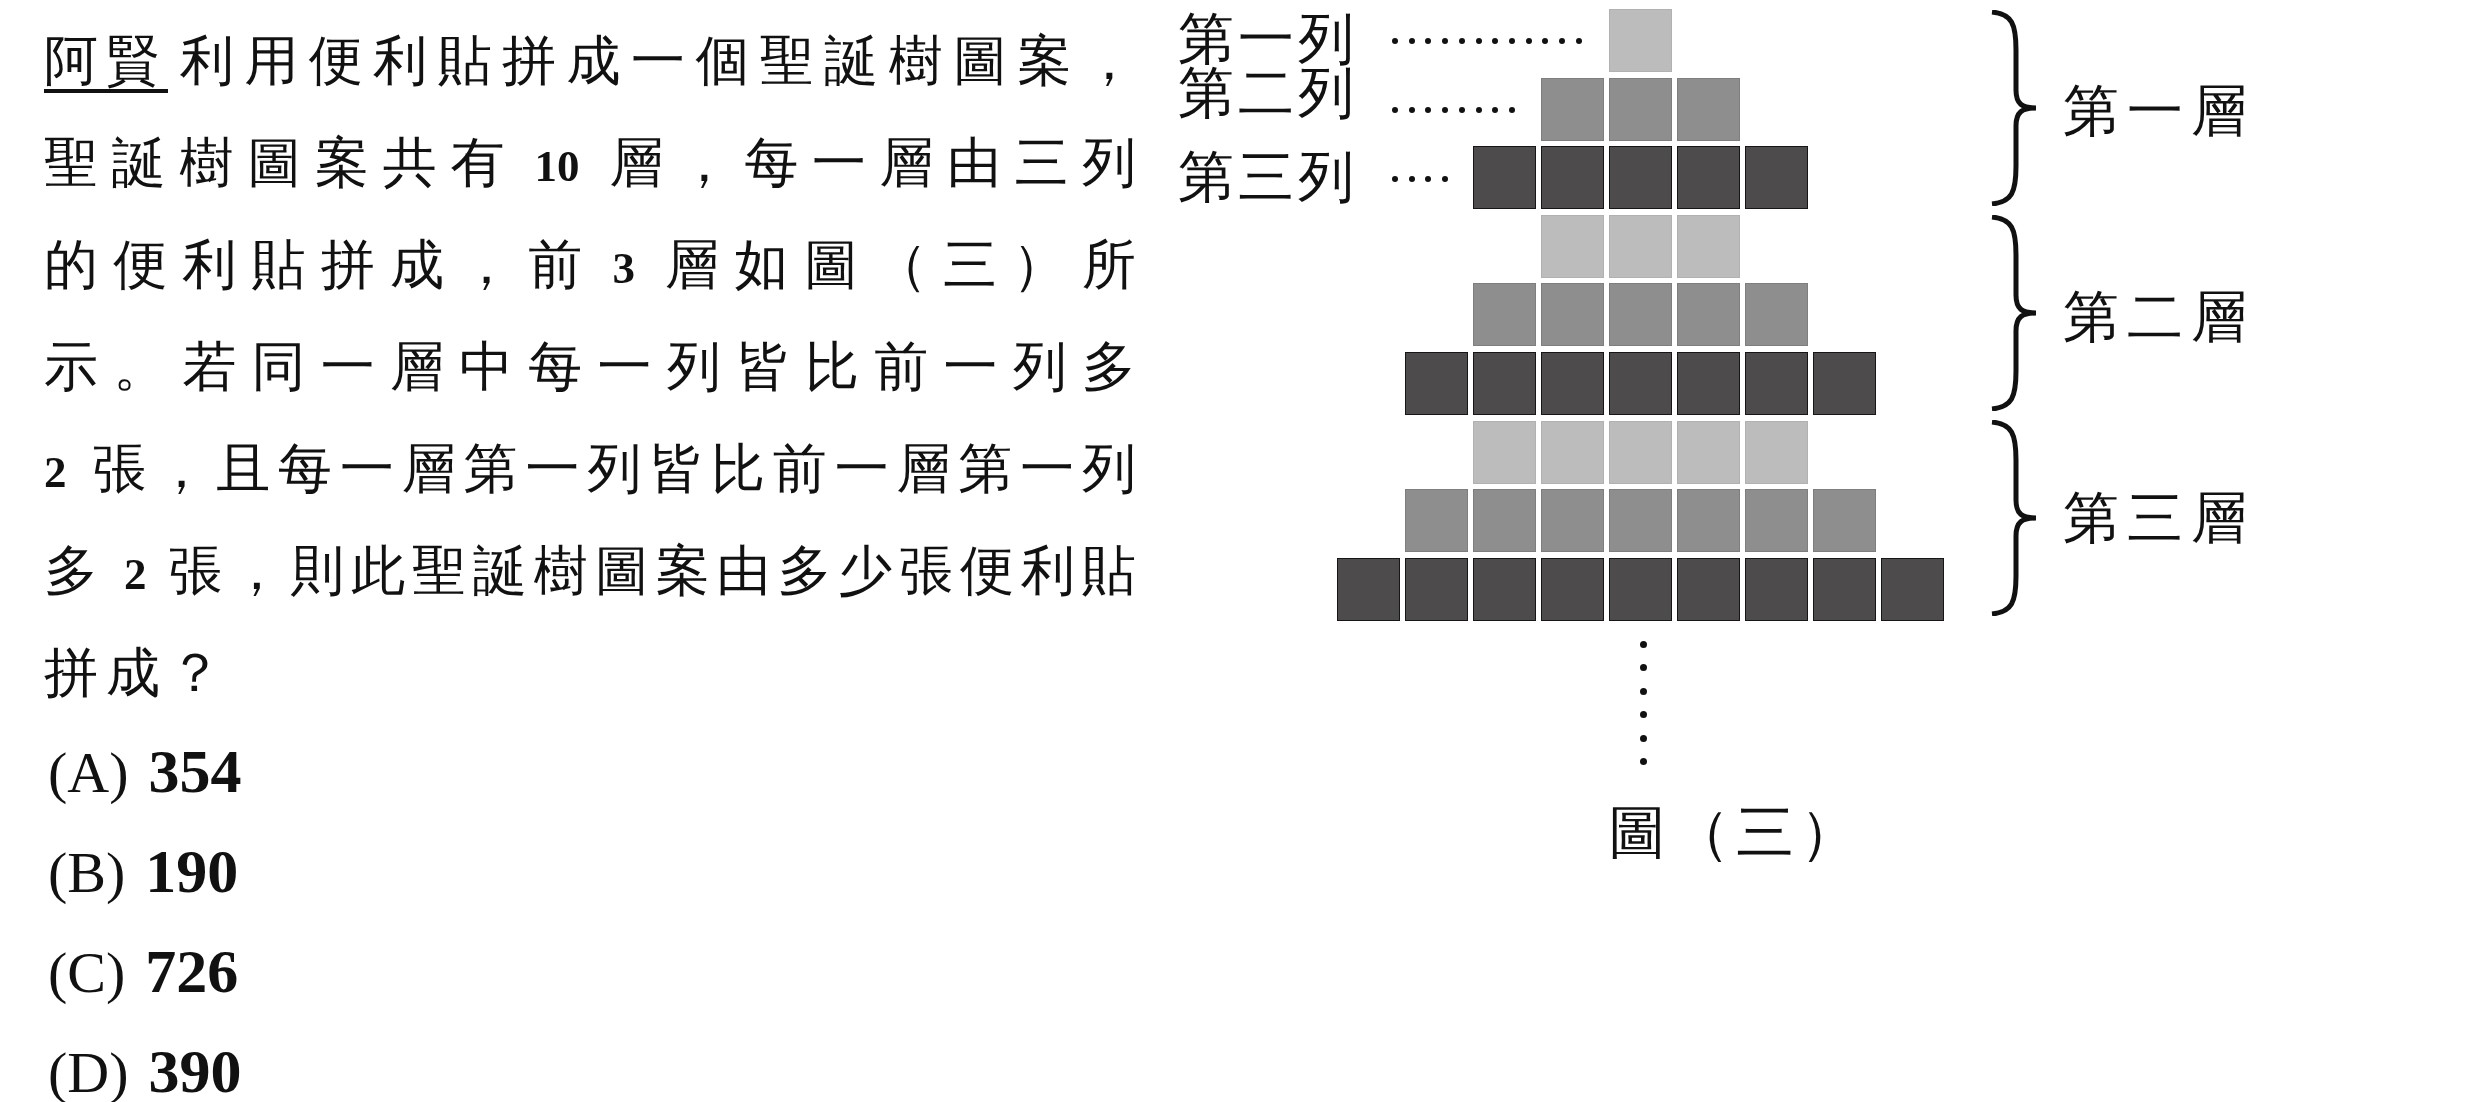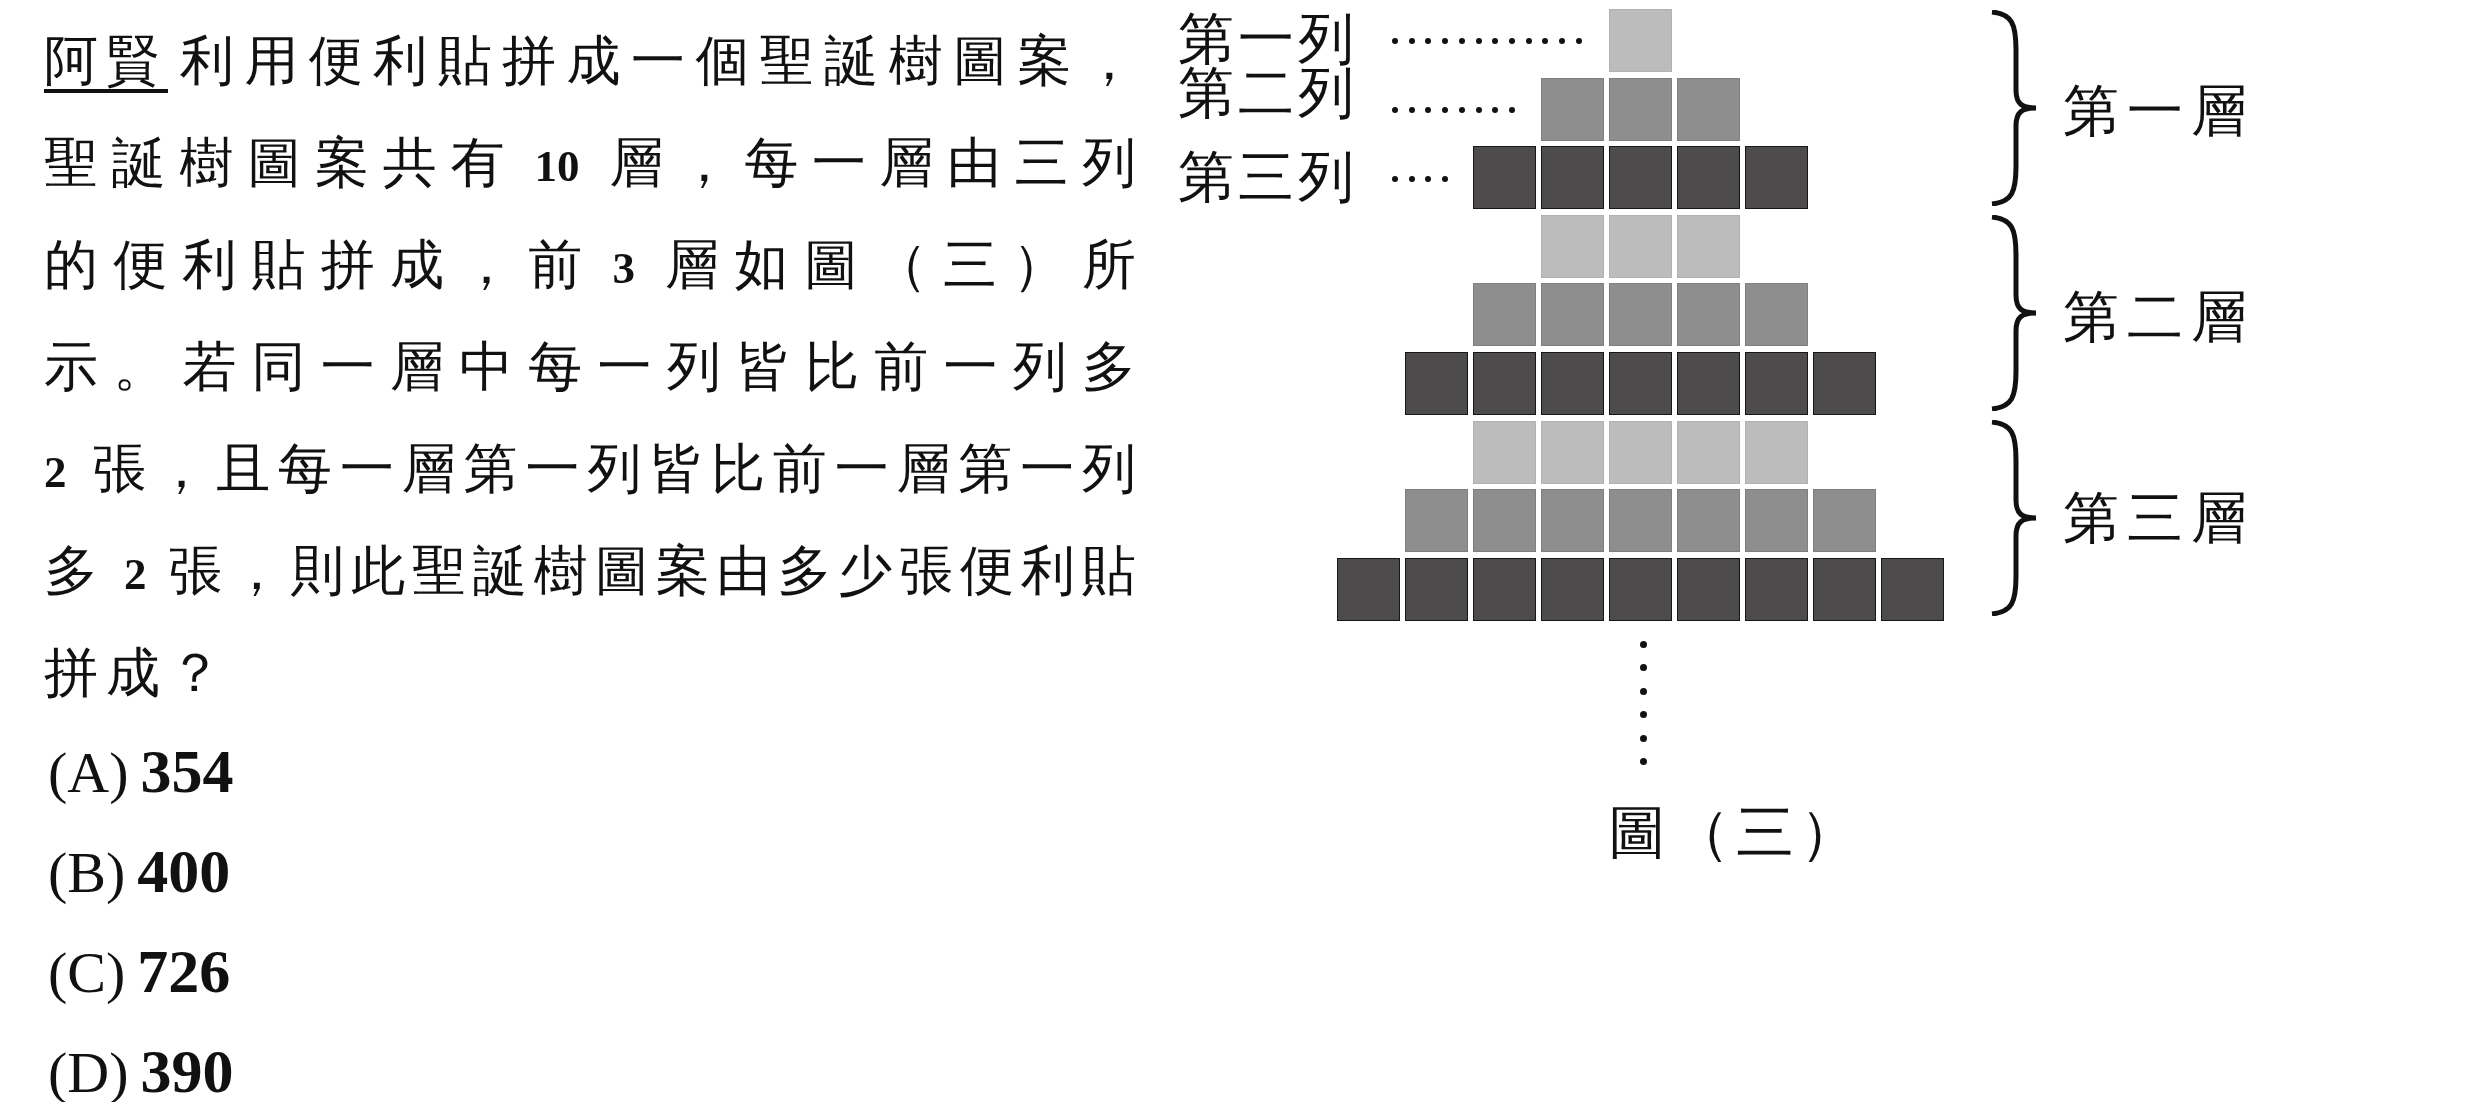--- a/index.html
+++ b/index.html
@@ -9,21 +9,21 @@
   .qline { position: absolute; left: 0; width: 1092px; height: 70px; font-size: 54px; line-height: 70px;
            text-align: justify; text-align-last: justify; white-space: nowrap; }
   .qline.last { text-align-last: left; text-align: left; letter-spacing: 8px; }
   .qline .jt { display: flex; justify-content: space-between; width: 100%; }
   .qline .jt span { display: inline-block; }
   .num { font-family: "Liberation Serif", serif; font-weight: bold; font-size: 45px; }
   .underline { text-decoration: underline; text-decoration-thickness: 4px; text-underline-offset: 10px; }
   .option { position: absolute; left: 48px; font-size: 58px; line-height: 70px; white-space: nowrap;
             font-family: "Liberation Serif", serif; }
   .option .opt-label { font-weight: normal; }
-  .option .opt-value { font-weight: bold; font-size: 62px; margin-left: 12px; }
+  .option .opt-value { font-weight: bold; font-size: 62px; margin-left: 20px; }
 
   .figure { position: absolute; left: 0; top: 0; width: 2468px; height: 1102px; pointer-events: none; }
   .figure * { pointer-events: auto; }
   .row-label { position: absolute; left: 1178px; font-size: 56px; line-height: 62px; letter-spacing: 4px;
                white-space: nowrap; }
   .leader { position: absolute; height: 6px; }
   .leader i { position: absolute; top: 0; width: 6px; height: 6px; border-radius: 50%; background: #111; }
   .block { position: absolute; width: 63px; height: 63px; box-sizing: border-box; }
   .block.dark { border: 1.5px solid #161616; }
   .block.med { border: 1px solid #7f7e7f; }
@@ -181,21 +181,21 @@
   </div>
   <div class="qline last" style="top:638px">
     <span>拼成？</span>
   </div>
 </div>
 
 <div class="option" style="top:736px">
   <span class="opt-label">(A)</span><span class="opt-value">354</span>
 </div>
 <div class="option" style="top:836px">
-  <span class="opt-label">(B)</span><span class="opt-value">400</span>
+  <span class="opt-label">(B)</span><span class="opt-value">190</span>
 </div>
 <div class="option" style="top:936px">
   <span class="opt-label">(C)</span><span class="opt-value">726</span>
 </div>
 <div class="option" style="top:1036px">
   <span class="opt-label">(D)</span><span class="opt-value">390</span>
 </div>
 
 <div class="figure" id="figure">
   <div class="row-label" style="top:8px">第一列</div>

